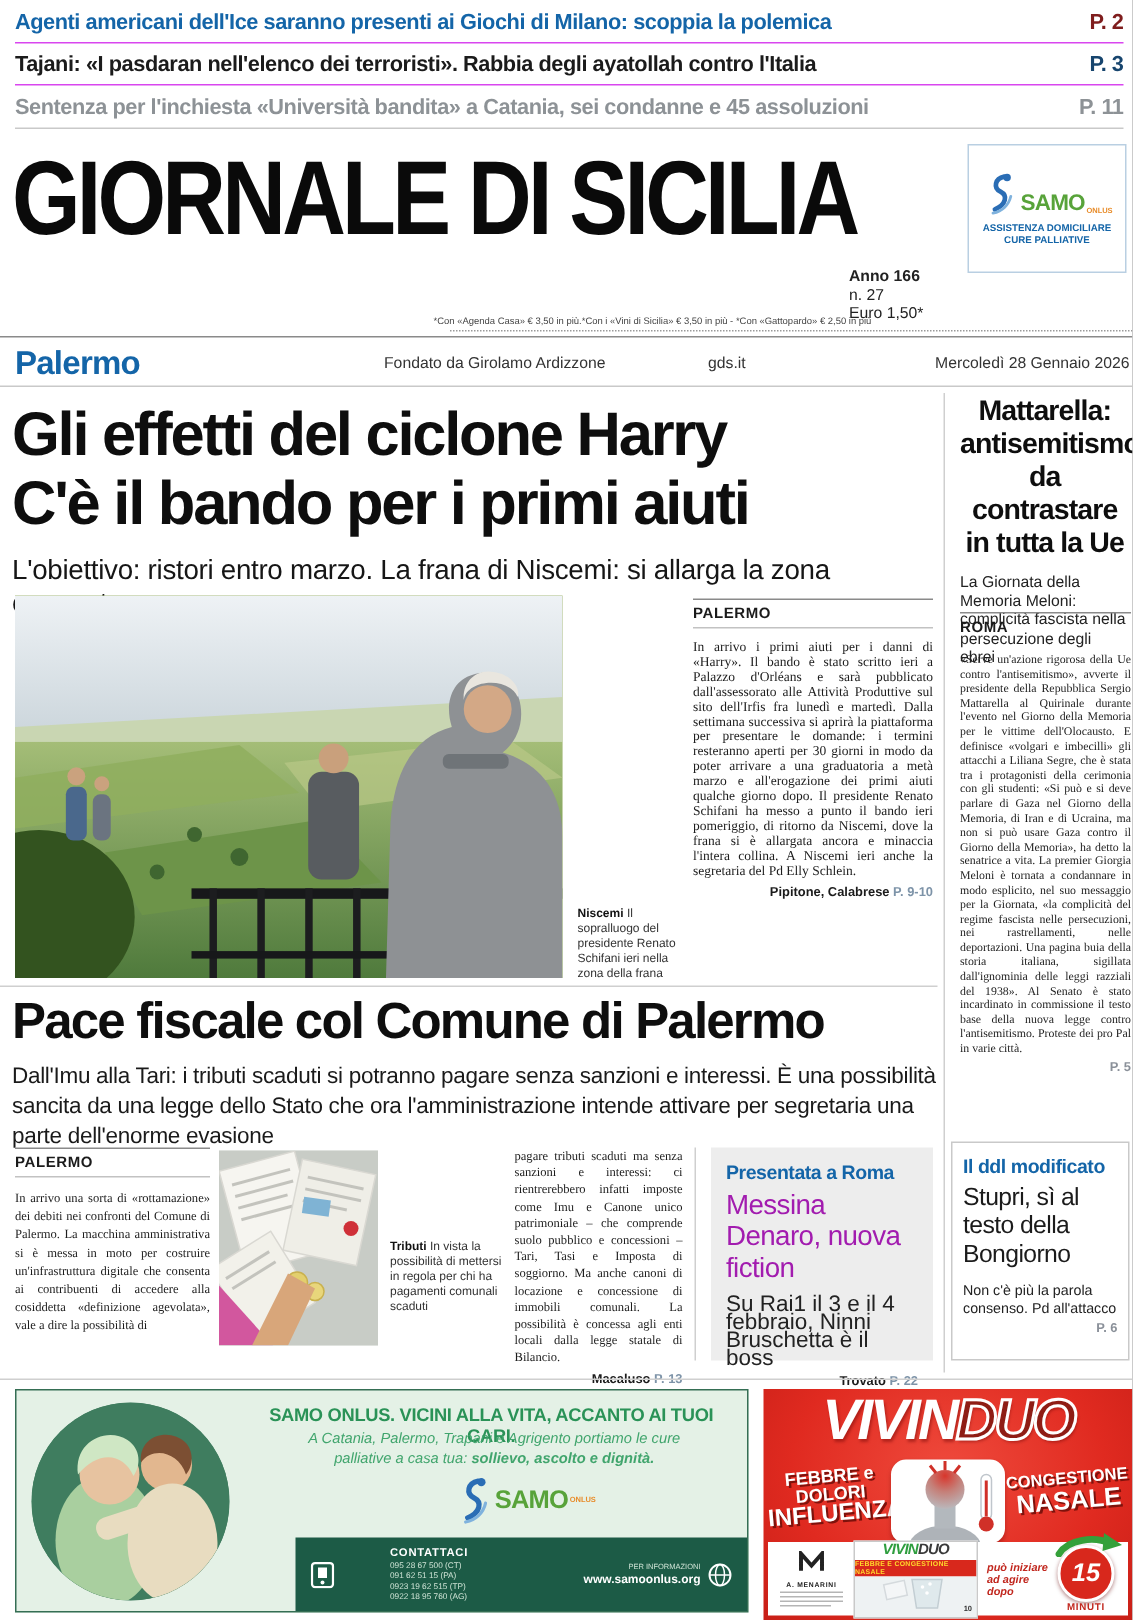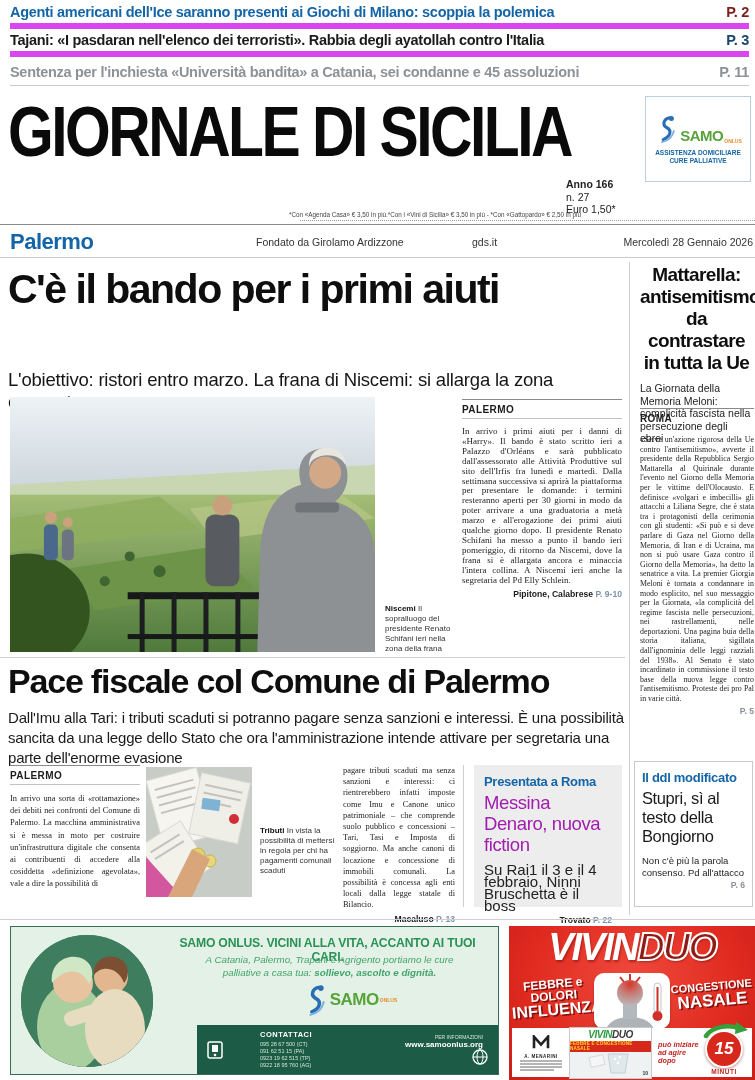--- a/index.html
+++ b/index.html
@@ -1,20 +1,20 @@
 <!DOCTYPE html>
 <html lang="it"><head>
 <meta charset="utf-8">
 <style>
   * { margin:0; padding:0; box-sizing:border-box; }
   body { background:#777; font-family:"Liberation Sans", sans-serif; }
   #page { position:relative; width:755px; height:1080px; background:#fff; margin:0 auto; overflow:hidden; color:#111; }
 
   
-  .strip { position:absolute; left:10px; right:6px; height:28px; display:flex; justify-content:space-between; align-items:center; border-bottom:6px solid #d946ef; font-weight:bold; font-size:14.5px; letter-spacing:-0.3px; }
+  .strip { position:absolute; left:10px; right:6px; height:28px; display:flex; justify-content:space-between; align-items:center; border-bottom:1px solid #d946ef; font-weight:bold; font-size:14.5px; letter-spacing:-0.3px; }
   .strip .pg { font-weight:bold; white-space:nowrap; padding-left:8px; }
   .strip1 { top:1px;  color:#1465a8; } .strip1 .pg { color:#7f1d1d; }
   .strip2 { top:29px; color:#1b1b1b; } .strip2 .pg { color:#17456e; }
   .strip3 { top:58px; color:#8d9296; border-bottom:1px solid #c9c9c9; } .strip3 .pg { color:#8d9296; }
 
   
   .mast-title { position:absolute; left:8px; top:92px; font-size:70px; font-weight:bold; letter-spacing:-3px; color:#0a0a0a; transform:scaleX(.84); transform-origin:left center; white-space:nowrap; }
   .samo-box { position:absolute; left:645px; top:96px; width:106px; height:86px; border:1px solid #b9cfe2; background:#fff; display:flex; flex-direction:column; align-items:center; justify-content:center; }
   .samo-brandrow { display:flex; align-items:flex-end; }
   .samo-brand { font-size:15px; font-weight:bold; color:#58a33a; letter-spacing:-0.5px; }
@@ -85,21 +85,21 @@
   .samo-ad { position:absolute; left:10px; top:926px; width:489px; height:149px; border:1px solid #356e54; background:#e4f1e6; overflow:hidden; }
   .samo-ad-circle { position:absolute; left:10px; top:8px; width:132px; height:132px; border-radius:50%; overflow:hidden; background:#3f7d5f; }
   .samo-ad-title { position:absolute; left:152px; top:9px; right:6px; text-align:center; font-size:12.2px; font-weight:bold; color:#2a9257; letter-spacing:-0.2px; }
   .samo-ad-sub { position:absolute; left:160px; top:27px; right:10px; text-align:center; font-style:italic; font-size:9.8px; line-height:12.5px; color:#41a56d; }
   .samo-ad-sub .b { font-weight:bold; }
   .samo-ad-logo { position:absolute; left:200px; top:56px; right:10px; display:flex; align-items:center; justify-content:center; }
   .samo-ad-logo .samo-brand { font-size:17px; }
   .samo-ad-bar { position:absolute; left:186px; right:0; top:98px; bottom:0; background:#1c5b46; display:flex; align-items:center; padding:0 10px; color:#fff;gap:31px; }
   .contact-label { font-size:7.5px; font-weight:bold; letter-spacing:.5px; }
   .phone-lines { font-size:5.5px; line-height:7px; color:#cfe4d6; margin-top:2px; }
-  .samo-ad-right { margin-left:auto; display:flex; align-items:flex-end;flex-direction:column; }
+  .samo-ad-right { margin-left:auto; display:flex; align-items:center; }
   .info-label { font-size:5px; color:#cfe4d6; text-align:right; }
   .samo-site { font-size:8px; font-weight:bold; }
 
   
   .vivin-ad { position:absolute; left:509px; top:926px; width:246px; height:154px; background:radial-gradient(ellipse at 50% 35%, #ef4a3c 0%, #e02a20 60%, #c81f17 100%); overflow:hidden; }
   .vivin-brand { position:absolute; left:0; right:0; top:0px; text-align:center; font-size:38px; font-style:italic; font-weight:bold; letter-spacing:-2px; white-space:nowrap; }
   .vivin-brand .w { color:#fff; text-shadow:1px 2px 2px rgba(100,0,0,.4); }
   .vivin-brand .d { color:#8f1d15; -webkit-text-stroke:2px #fff; text-shadow:1px 2px 2px rgba(100,0,0,.4); }
   .slogan { position:absolute; color:#fff; font-weight:bold; text-align:center; transform:rotate(-5deg); text-shadow:1.5px 1.5px 0 #7e120c; line-height:1.02; }
   .slogan-left { left:2px; top:52px; width:86px; }
@@ -167,20 +167,21 @@
   <div class="dotline"></div>
 
   <div class="edbar">
     <span class="ed">Palermo</span>
     <span class="mid founded">Fondato da Girolamo Ardizzone</span>
     <span class="mid site">gds.it</span>
     <span class="mid date">Mercoledì 28 Gennaio 2026</span>
   </div>
 
   <div class="lead-headline">
+    <div>Gli effetti del ciclone Harry</div>
     <div>C'è il bando per i primi aiuti</div>
   </div>
   <div class="lead-subhead">L'obiettivo: ristori entro marzo. La frana di Niscemi: si allarga la zona evacuata</div>
 
   <div class="photo1">
     <svg width="365" height="255" viewBox="0 0 366 256" preserveAspectRatio="none">
       <defs>
         <linearGradient id="sky" x1="0" y1="0" x2="0" y2="1">
             <stop offset="0" stop-color="#eef2f5"></stop>
             <stop offset="1" stop-color="#ccd6dc"></stop>

